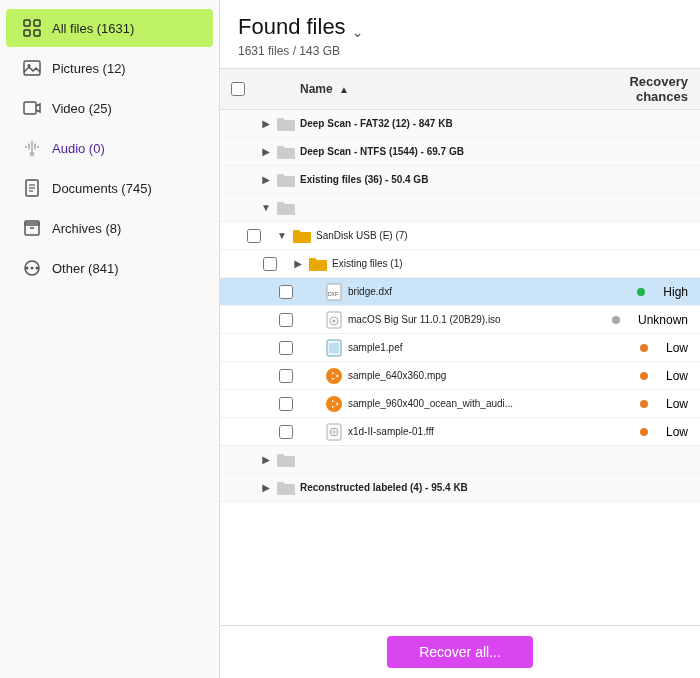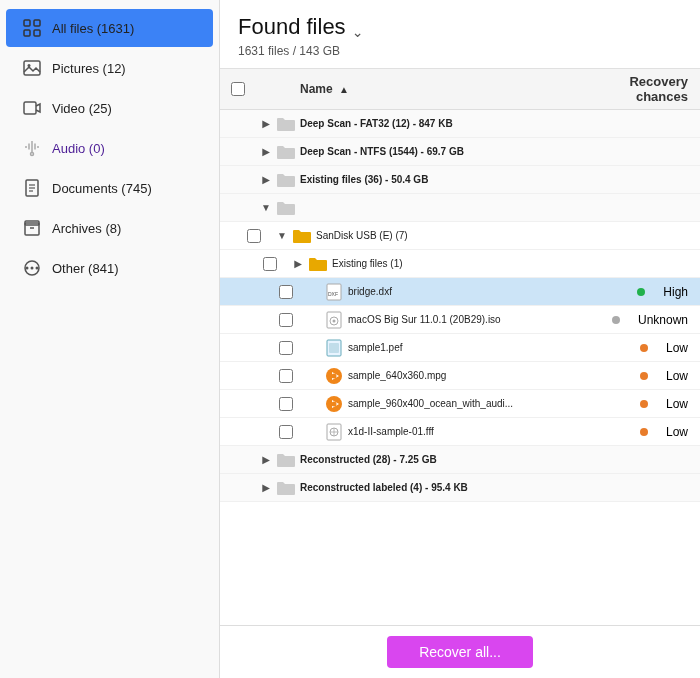--- a/index.html
+++ b/index.html
@@ -26,21 +26,21 @@
     .sidebar-item {
       display: flex;
       align-items: center;
       padding: 9px 16px;
       cursor: pointer;
       border-radius: 4px;
       margin: 1px 6px;
       gap: 10px;
     }
     .sidebar-item.active {
-      background: #3b82f6;
+      background: #bef264;
     }
     .sidebar-icon {
       width: 20px;
       height: 20px;
       flex-shrink: 0;
       display: flex;
       align-items: center;
       justify-content: center;
       color: #555;
     }
@@ -558,21 +558,20 @@
     </div>
 
     <div class="table-row group-header">
       <div class="row-check"></div>
       <div class="row-expand">▶</div>
       <div class="row-icon">
         <svg width="18" height="14" viewBox="0 0 18 14" fill="#ccc">
             <path d="M0 2a1 1 0 011-1h5l2 2h9a1 1 0 011 1v9a1 1 0 01-1 1H1a1 1 0 01-1-1V2z"></path>
           </svg>
       </div>
-      <div class="row-name bold">Reconstructed (28) - 7.25 GB</div>
       <div class="row-recovery"></div>
     </div>
 
     <div class="table-row group-header">
       <div class="row-check"></div>
       <div class="row-expand">▶</div>
       <div class="row-icon">
         <svg width="18" height="14" viewBox="0 0 18 14" fill="#ccc">
             <path d="M0 2a1 1 0 011-1h5l2 2h9a1 1 0 011 1v9a1 1 0 01-1 1H1a1 1 0 01-1-1V2z"></path>
           </svg>

